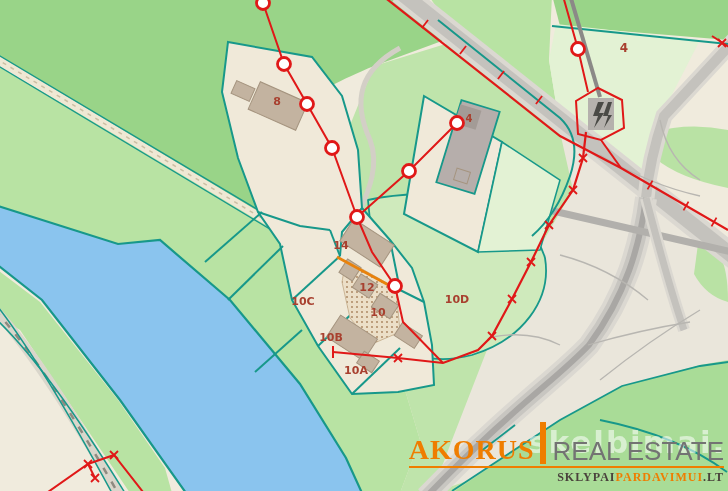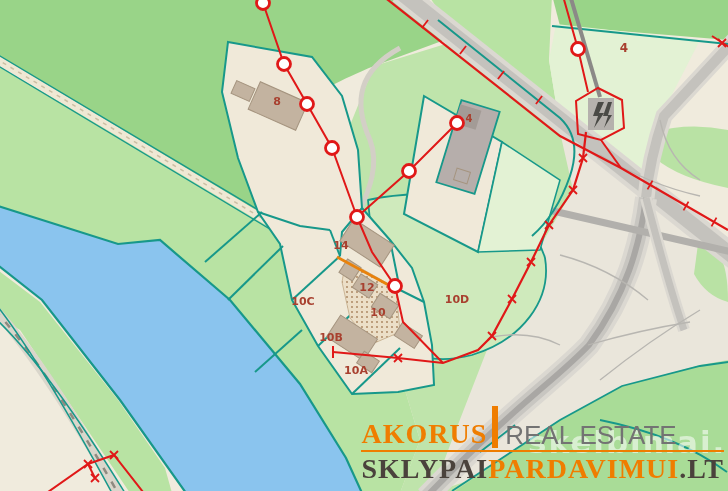--- a/index.html
+++ b/index.html
@@ -14,21 +14,21 @@
     color:rgba(255,255,255,0.55);letter-spacing:2px;white-space:nowrap;}
   
   .logo{position:absolute;right:4px;bottom:8px;text-align:right;line-height:1;}
   .logo-line1{display:flex;align-items:flex-end;
     border-bottom:2px solid #ef7d00;padding-bottom:2px;}
   .brand{font-family:"Liberation Serif",serif;font-weight:bold;font-size:28px;
     color:#ef7d00;letter-spacing:1px;}
   .logo-bar{width:6px;height:42px;background:#ef7d00;margin:0 7px 0 5px;}
   .brand-suffix{font-family:"Liberation Sans",sans-serif;font-size:26px;
     color:#737373;letter-spacing:0px;font-weight:normal;}
-  .logo-line2{font-family:"Liberation Serif",serif;font-weight:bold;font-size:28px;
+  .logo-line2{font-family:"Liberation Serif",serif;font-weight:bold;font-size:12px;
     letter-spacing:1px;margin-top:3px;color:#4a423c;white-space:nowrap;}
   .logo-line2 .t2{color:#ef7d00;}
 </style>
 </head>
 <body>
 
 <div class="stage">
 
 <svg width="728" height="491" viewBox="0 0 728 491">
   <defs>

